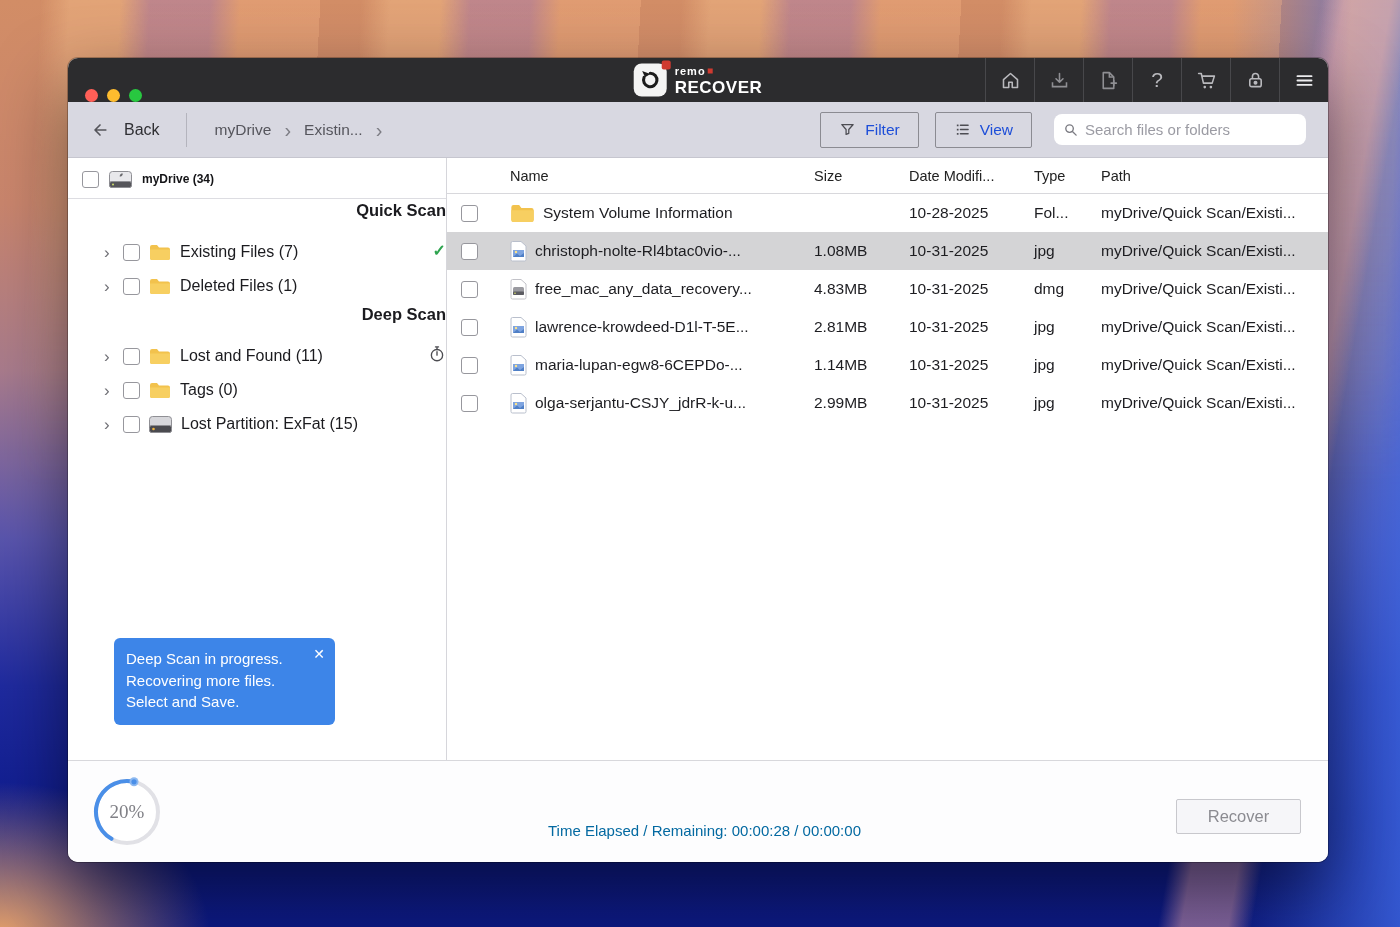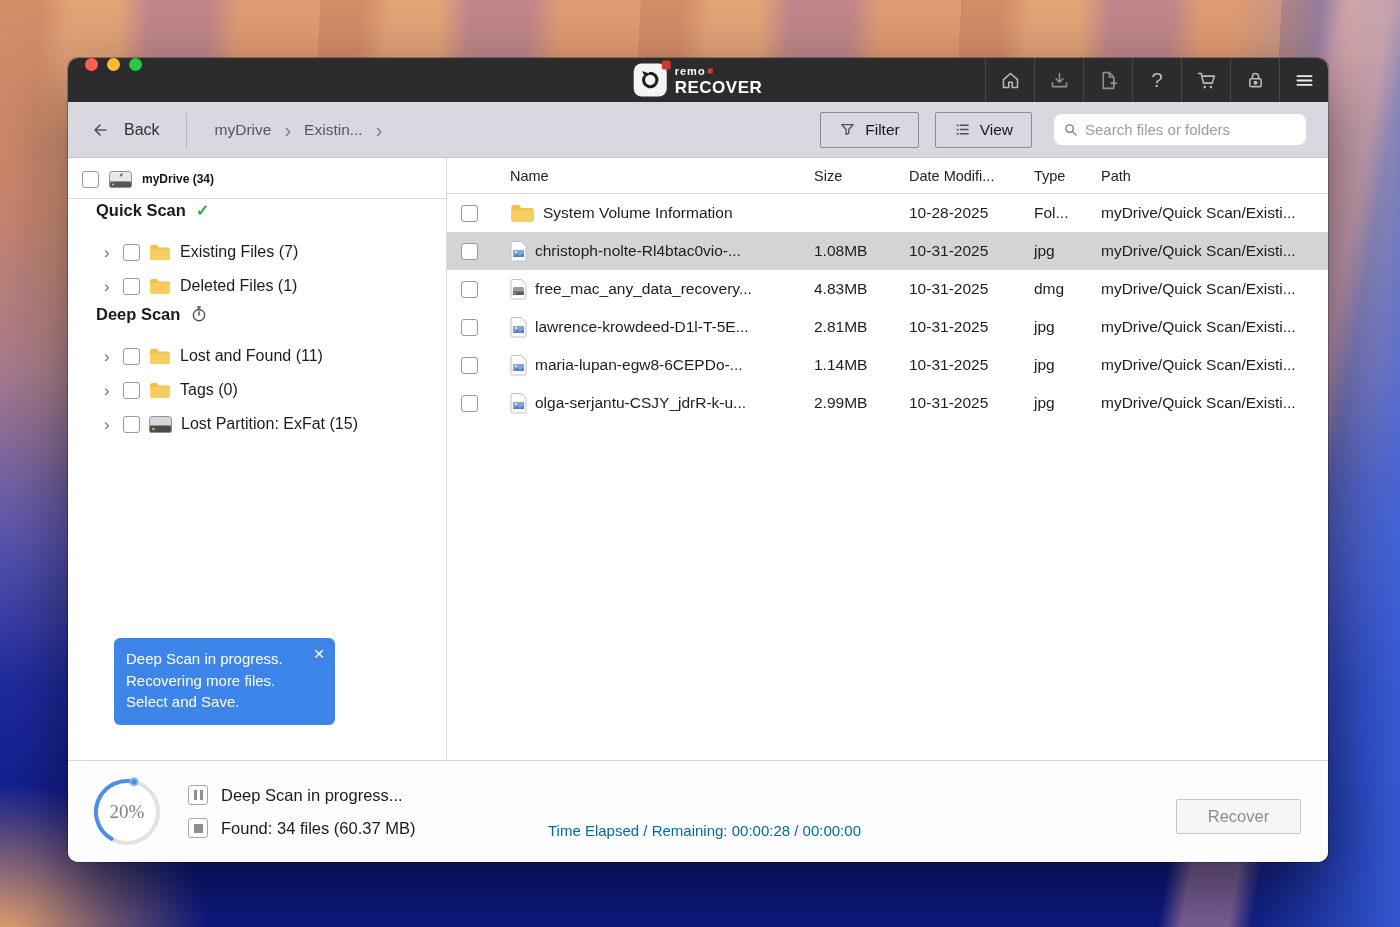--- a/index.html
+++ b/index.html
@@ -25,21 +25,21 @@
 
   
   .window {
     position:absolute; left:68px; top:58px; width:1260px; height:804px;
     border-radius:10px; overflow:hidden; display:flex; flex-direction:column;
     box-shadow:0 30px 70px rgba(0,0,0,0.5), 0 0 0 1px rgba(0,0,0,0.25);
     background:#fff;
   }
 
   
-  .titlebar { height:44px; background:#2c2c2e; display:flex; align-items:flex-start; position:relative; flex:0 0 auto; }
+  .titlebar { height:44px; background:#2c2c2e; display:flex; align-items:flex-end; position:relative; flex:0 0 auto; }
   .traffic { display:flex; gap:9px; padding-left:17px; }
   .light { width:13px; height:13px; border-radius:50%; }
   .light.red{ background:#ff5f57; } .light.yellow{ background:#febc2e; } .light.green{ background:#28c840; }
   .logo { position:absolute; left:50%; top:50%; transform:translate(-50%,-50%); display:flex; align-items:center; gap:8px; }
   .logo-mark { width:33px; height:33px; background:#f4f4f4; border-radius:8px; position:relative; display:flex; align-items:center; justify-content:center; }
   .logo-mark .redsq { position:absolute; top:-3px; right:-4px; width:9px; height:9px; background:#cf3a30; border-radius:2px; }
   .logo-text { display:flex; flex-direction:column; line-height:1; }
   .logo-top { color:#fff; font-size:11px; font-weight:bold; letter-spacing:1px; display:flex; align-items:center; gap:2px; }
   .logo-top .dot { width:5px; height:5px; background:#cf3a30; display:inline-block; }
   .logo-bottom { color:#fff; font-size:17px; font-weight:800; letter-spacing:0.5px; margin-top:2px; }
@@ -51,36 +51,36 @@
   .tb-btn .qmark { font-size:21px; font-weight:400; }
 
   
   .toolbar { height:56px; background:#d8d8e1; border-bottom:1px solid #c6c6cf; display:flex; align-items:center; padding:0 22px; flex:0 0 auto; }
   .back { display:flex; align-items:center; gap:14px; color:#2f2f33; font-size:16px; cursor:default; }
   .back svg { width:20px; height:20px; color:#55555b; }
   .tb-divider { width:1px; height:34px; background:#b4b4bd; margin:0 28px 0 26px; }
   .crumb { color:#55555c; font-size:15.5px; }
   .chev { color:#7c7c83; font-size:20px; line-height:1; margin:0 13px; }
   .right-cluster { margin-left:auto; display:flex; align-items:center; }
-  .btn-outline { display:flex; align-items:center; gap:9px; padding:8px 18px; border:1px solid #8b8b92; border-radius:2px; color:#0f172a; font-size:15.5px; background:transparent; }
+  .btn-outline { display:flex; align-items:center; gap:9px; padding:8px 18px; border:1px solid #8b8b92; border-radius:2px; color:#1d4ed8; font-size:15.5px; background:transparent; }
   .btn-outline svg { width:17px; height:17px; color:#4d4d53; }
   .btn-outline + .btn-outline { margin-left:16px; }
   .search { margin-left:22px; width:252px; height:31px; background:#fff; border-radius:8px; display:flex; align-items:center; padding:0 9px; }
   .search svg { width:15px; height:15px; color:#7c7c83; flex:0 0 auto; }
   .search input { border:none; outline:none; background:transparent; margin-left:7px; font-size:15px; color:#333; width:100%; font-family:"Liberation Sans",sans-serif; }
   .search input::placeholder { color:#9b9ba3; }
 
   
   .main { flex:1 1 auto; display:flex; background:#fff; min-height:0; position:relative; }
   .sidebar { width:379px; border-right:1px solid #d6d6db; position:relative; padding-top:5px; }
   .root-row { height:32px; display:flex; align-items:center; padding-left:14px; gap:10px; }
   .sidebar-sep { height:1px; background:#dddde2; margin-top:3px; }
   .cb { width:17px; height:17px; border:1.5px solid #97979d; border-radius:3px; background:#fff; flex:0 0 auto; }
   .root-label { font-size:12px; font-weight:bold; color:#141417; }
-  .section-row { height:34px; display:flex; align-items:flex-start; padding-left:28px; gap:10px; margin-top:2px; }
+  .section-row { height:34px; display:flex; align-items:flex-end; padding-left:28px; gap:21px; margin-top:2px;flex-direction:column; }
   .section-label { font-size:16.5px; font-weight:600; color:#1b1b1f; }
   .check { color:#2ea44f; font-size:16px; font-weight:bold; }
   .stopwatch svg { width:18px; height:18px; color:#4c4c51; }
   .tree-row { height:34px; display:flex; align-items:center; padding-left:36px; gap:9px; }
   .tree-chev { color:#6f6f75; font-size:17px; line-height:1; width:10px; }
   .tree-label { font-size:16px; color:#1b1b1f; }
 
   .tooltip { position:absolute; left:46px; top:480px; width:221px; background:#3d85e8; border-radius:6px; color:#fff; padding:10px 12px 12px 12px; font-size:15px; line-height:21.5px; }
   .tooltip .tline { display:block; }
   .tooltip-close { position:absolute; top:9px; right:10px; font-size:14px; color:#fff; line-height:1; cursor:default; }
@@ -438,33 +438,16 @@
   <div class="statusbar">
     <div class="ring-wrap">
       <svg width="70" height="70" viewBox="0 0 70 70">
         <circle cx="35" cy="35" r="31" fill="#fff" stroke="#e1e1e6" stroke-width="4"></circle>
         <circle cx="35" cy="35" r="31" fill="none" stroke="#4a8fe8" stroke-width="4" stroke-linecap="round" stroke-dasharray="88 194.8" transform="rotate(120 35 35)"></circle>
         <circle cx="42" cy="4.8" r="4.5" fill="#8cb8f0"></circle>
         <circle cx="42" cy="4.8" r="2.6" fill="#4a8fe8"></circle>
       </svg>
       <span class="ring-pct">20%</span>
     </div>
-    <div class="scan-status">
-      <div class="status-line">
-        <span class="sq-btn">
-            <span class="pause-bars">
-              <i></i>
-              <i></i>
-            </span>
-          </span>
-        <span class="status-text">Deep Scan in progress...</span>
-      </div>
-      <div class="status-line">
-        <span class="sq-btn">
-            <span class="stop-sq"></span>
-          </span>
-        <span class="status-text">Found: 34 files (60.37 MB)</span>
-      </div>
-    </div>
     <span class="time-text">Time Elapsed / Remaining: 00:00:28 / 00:00:00</span>
     <span class="recover-btn">Recover</span>
   </div>
 </div>
 
 </body></html>

